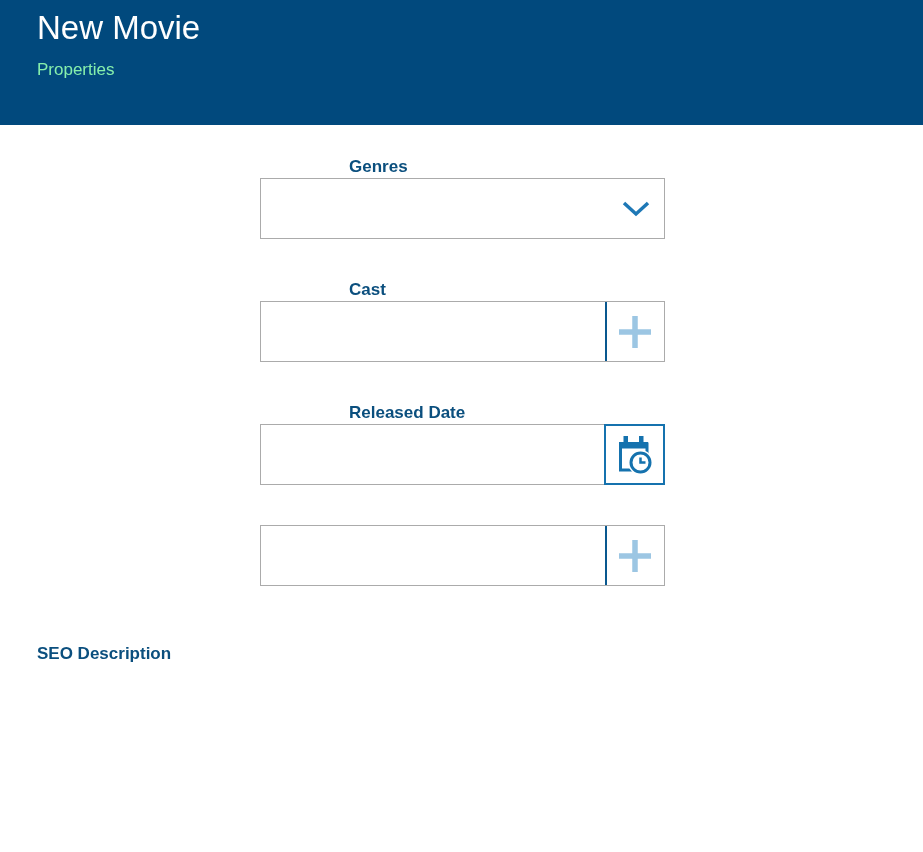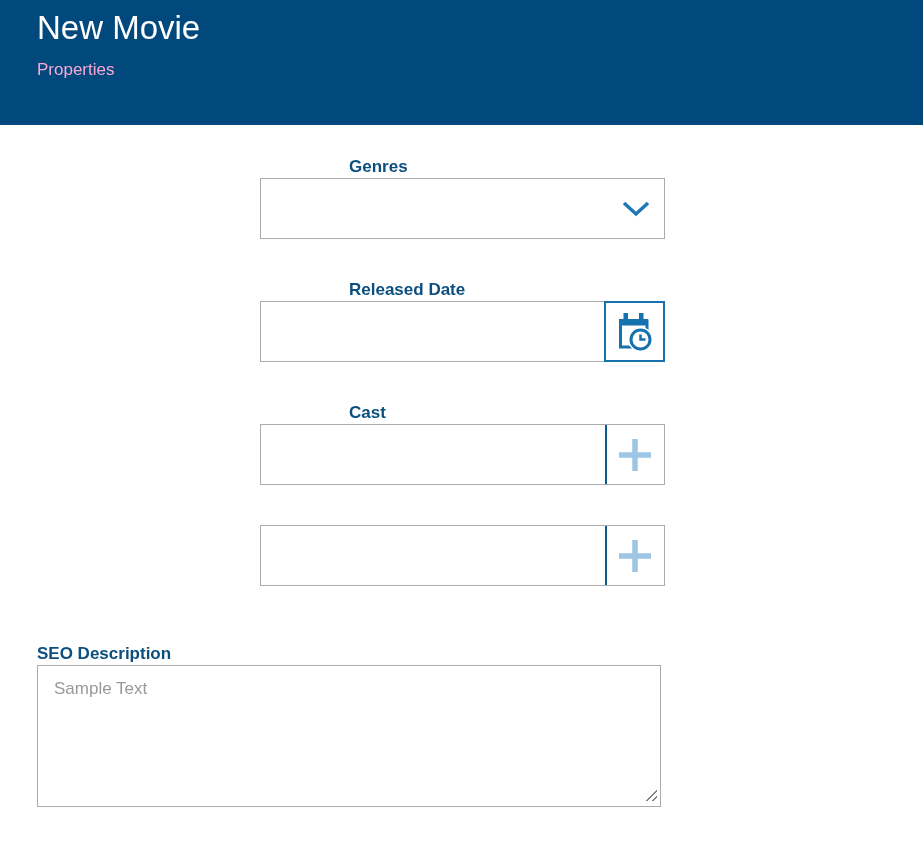--- a/index.html
+++ b/index.html
@@ -22,21 +22,21 @@
     margin: 0;
     padding-top: 8px;
     font-size: 33px;
     font-weight: 400;
     line-height: 40px;
     color: #ffffff;
   }
   .page-subtitle {
     margin-top: 12px;
     font-size: 17px;
-    color: #f9a8d4;
+    color: #86efac;
   }
 
   
   .form-main { padding: 31px 36px 0 37px; }
   .row {
     display: flex;
     align-items: center;
     margin-bottom: 40px;
     flex-direction: column;
   }
@@ -154,20 +154,33 @@
 </header>
 
 <main class="form-main">
 
   <div class="row">
     <div class="label">Genres</div>
     <div class="field w-narrow dropdown">
       <svg class="chev" width="28" height="16" viewBox="0 0 28 16">
         <path d="M2 2 L14 13 L26 2" fill="none" stroke="#1E78B6" stroke-width="3.5"></path>
       </svg>
+    </div>
+  </div>
+
+  <div class="row">
+    <div class="label">Cast</div>
+    <div class="field w-narrow combo">
+      <input type="text" style="">
+      <div class="vdiv"></div>
+      <button class="add-btn">
+        <svg width="34" height="34" viewBox="0 0 34 34">
+          <path d="M17 1 V33 M1 17 H33" fill="none" stroke="#9CC6E3" stroke-width="5.5"></path>
+        </svg>
+      </button>
     </div>
   </div>
 
   <div class="row">
     <div class="label">Released Date</div>
     <div class="field w-narrow combo">
       <input type="text" style="padding-right: 70px;">
       <button class="date-btn">
         <svg width="36" height="38" viewBox="0 0 36 38">
           <rect x="4.5" y="8" width="26.5" height="26" fill="none" stroke="#1572AE" stroke-width="3"></rect>
@@ -176,46 +189,29 @@
           <rect x="23" y="0" width="4.5" height="8" fill="#1572AE"></rect>
           <circle cx="24.5" cy="26.5" r="12.5" fill="#ffffff"></circle>
           <circle cx="24.5" cy="26.5" r="9.5" fill="#ffffff" stroke="#1572AE" stroke-width="3"></circle>
           <path d="M24.5 21.5 V26.5 H29.5" fill="none" stroke="#1572AE" stroke-width="2.5"></path>
         </svg>
       </button>
     </div>
   </div>
 
   <div class="row">
-    <div class="label">Cast</div>
     <div class="field w-narrow combo">
       <input type="text" style="">
       <div class="vdiv"></div>
       <button class="add-btn">
         <svg width="34" height="34" viewBox="0 0 34 34">
           <path d="M17 1 V33 M1 17 H33" fill="none" stroke="#9CC6E3" stroke-width="5.5"></path>
         </svg>
       </button>
     </div>
   </div>
 
-  <div class="row">
-    <div class="field w-narrow combo">
-      <input type="text" style="">
-      <div class="vdiv"></div>
-      <button class="add-btn">
-        <svg width="34" height="34" viewBox="0 0 34 34">
-          <path d="M17 1 V33 M1 17 H33" fill="none" stroke="#9CC6E3" stroke-width="5.5"></path>
-        </svg>
-      </button>
-    </div>
-  </div>
-
 
   <div class="row row-top">
     <div class="label">SEO Description</div>
-    <div class="textarea-wrap">
-      <textarea class="field" placeholder="Sample Text" style=""></textarea>
-      <div class="resize-handle"></div>
-    </div>
   </div>
 
 </main>
 
 </body></html>

